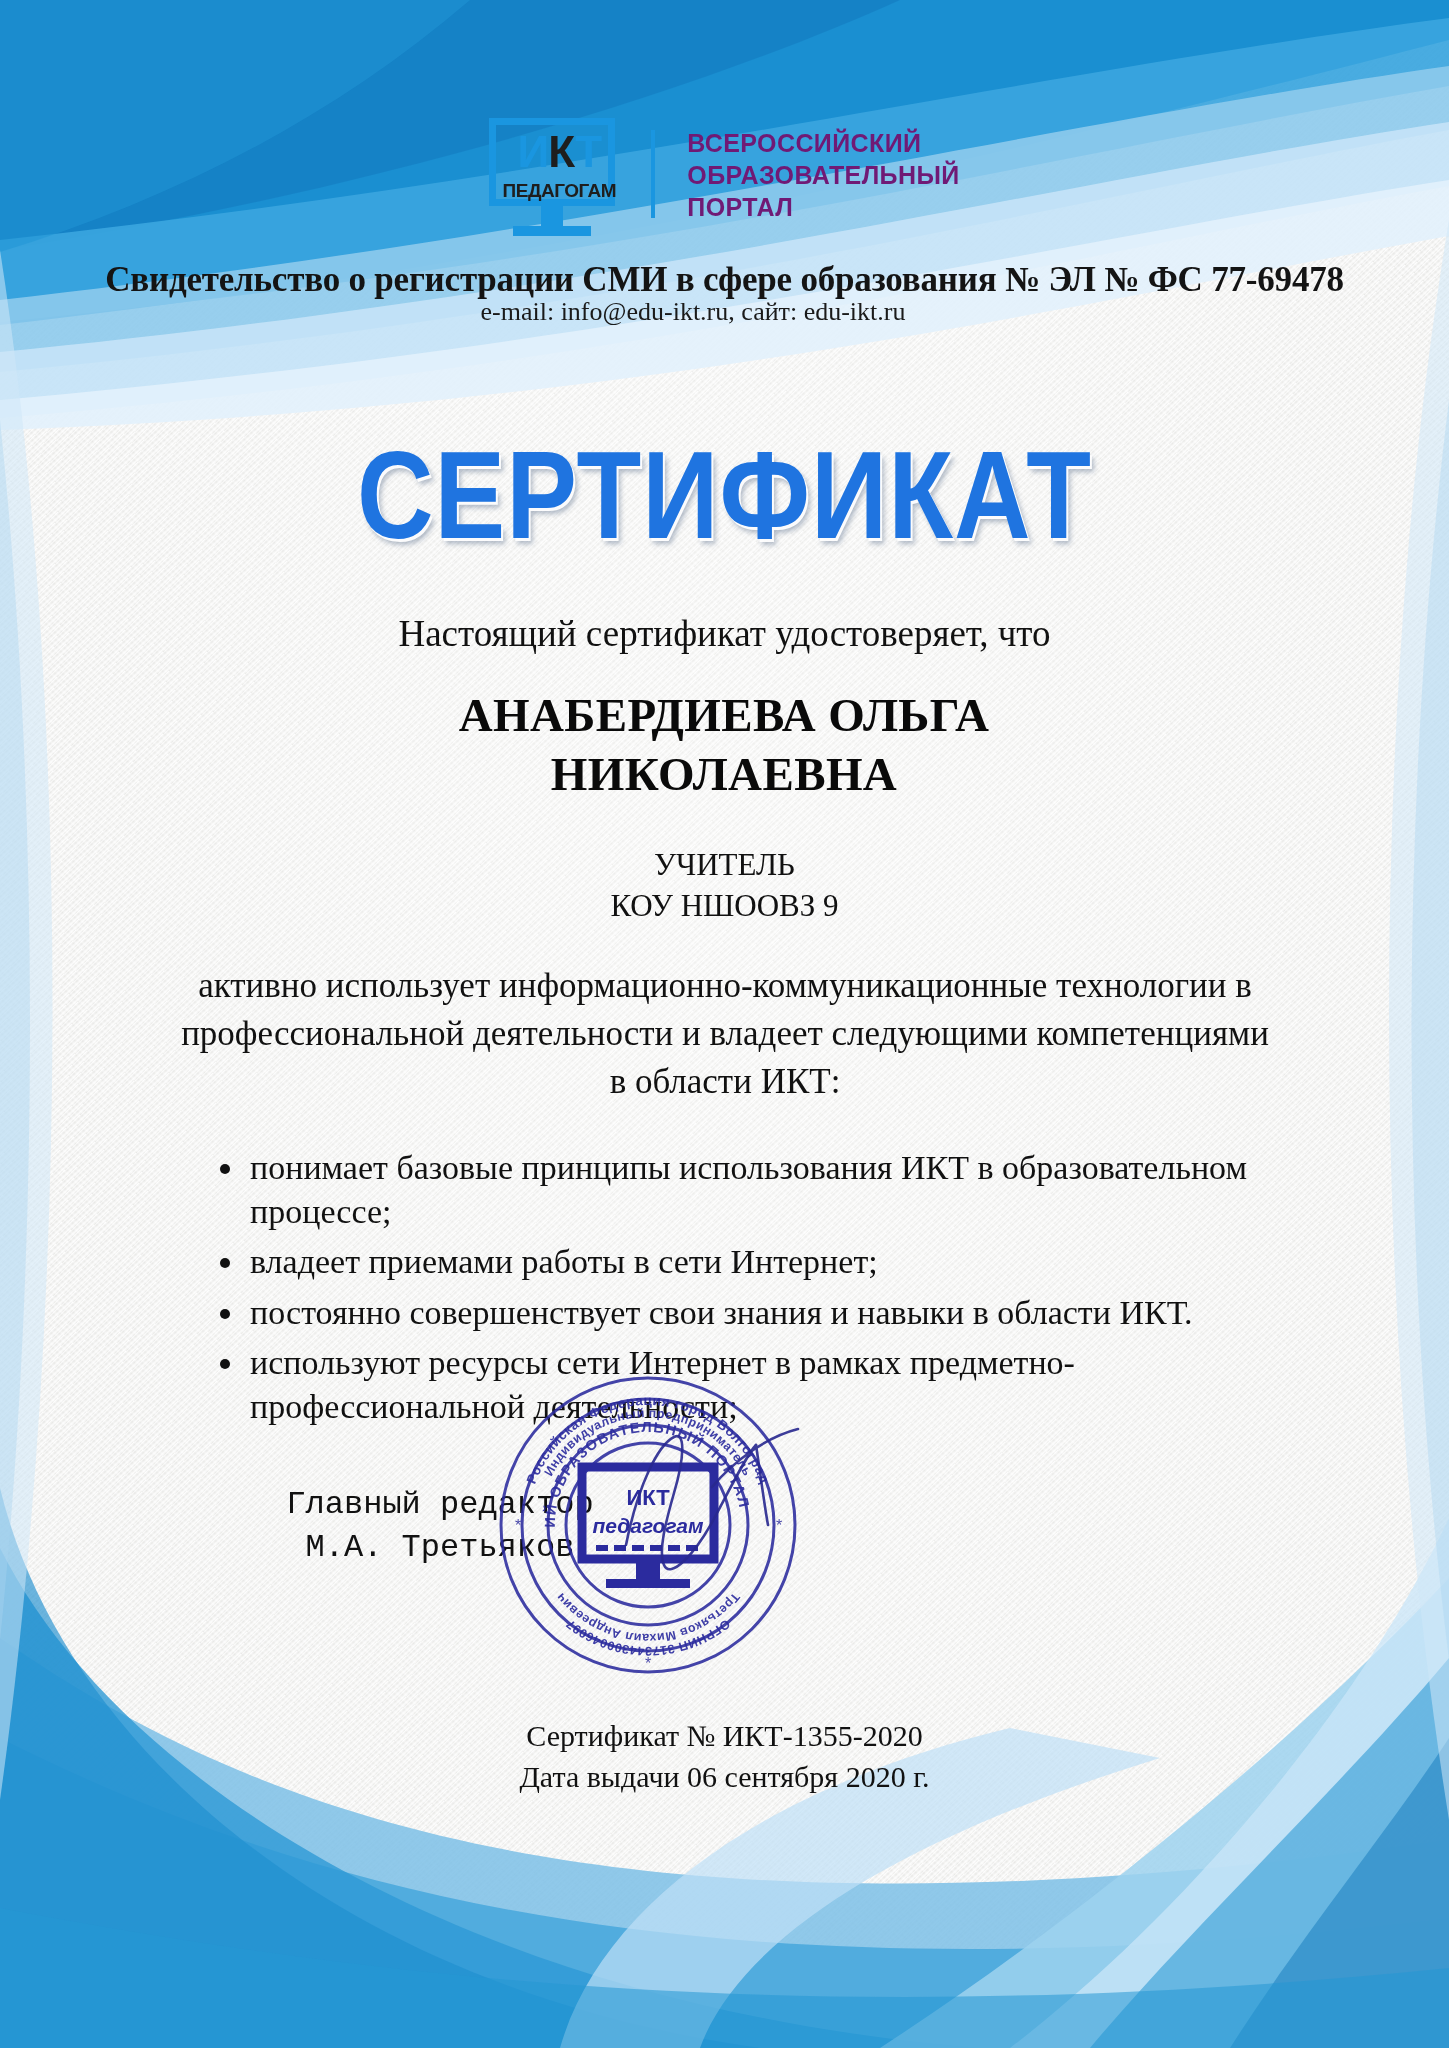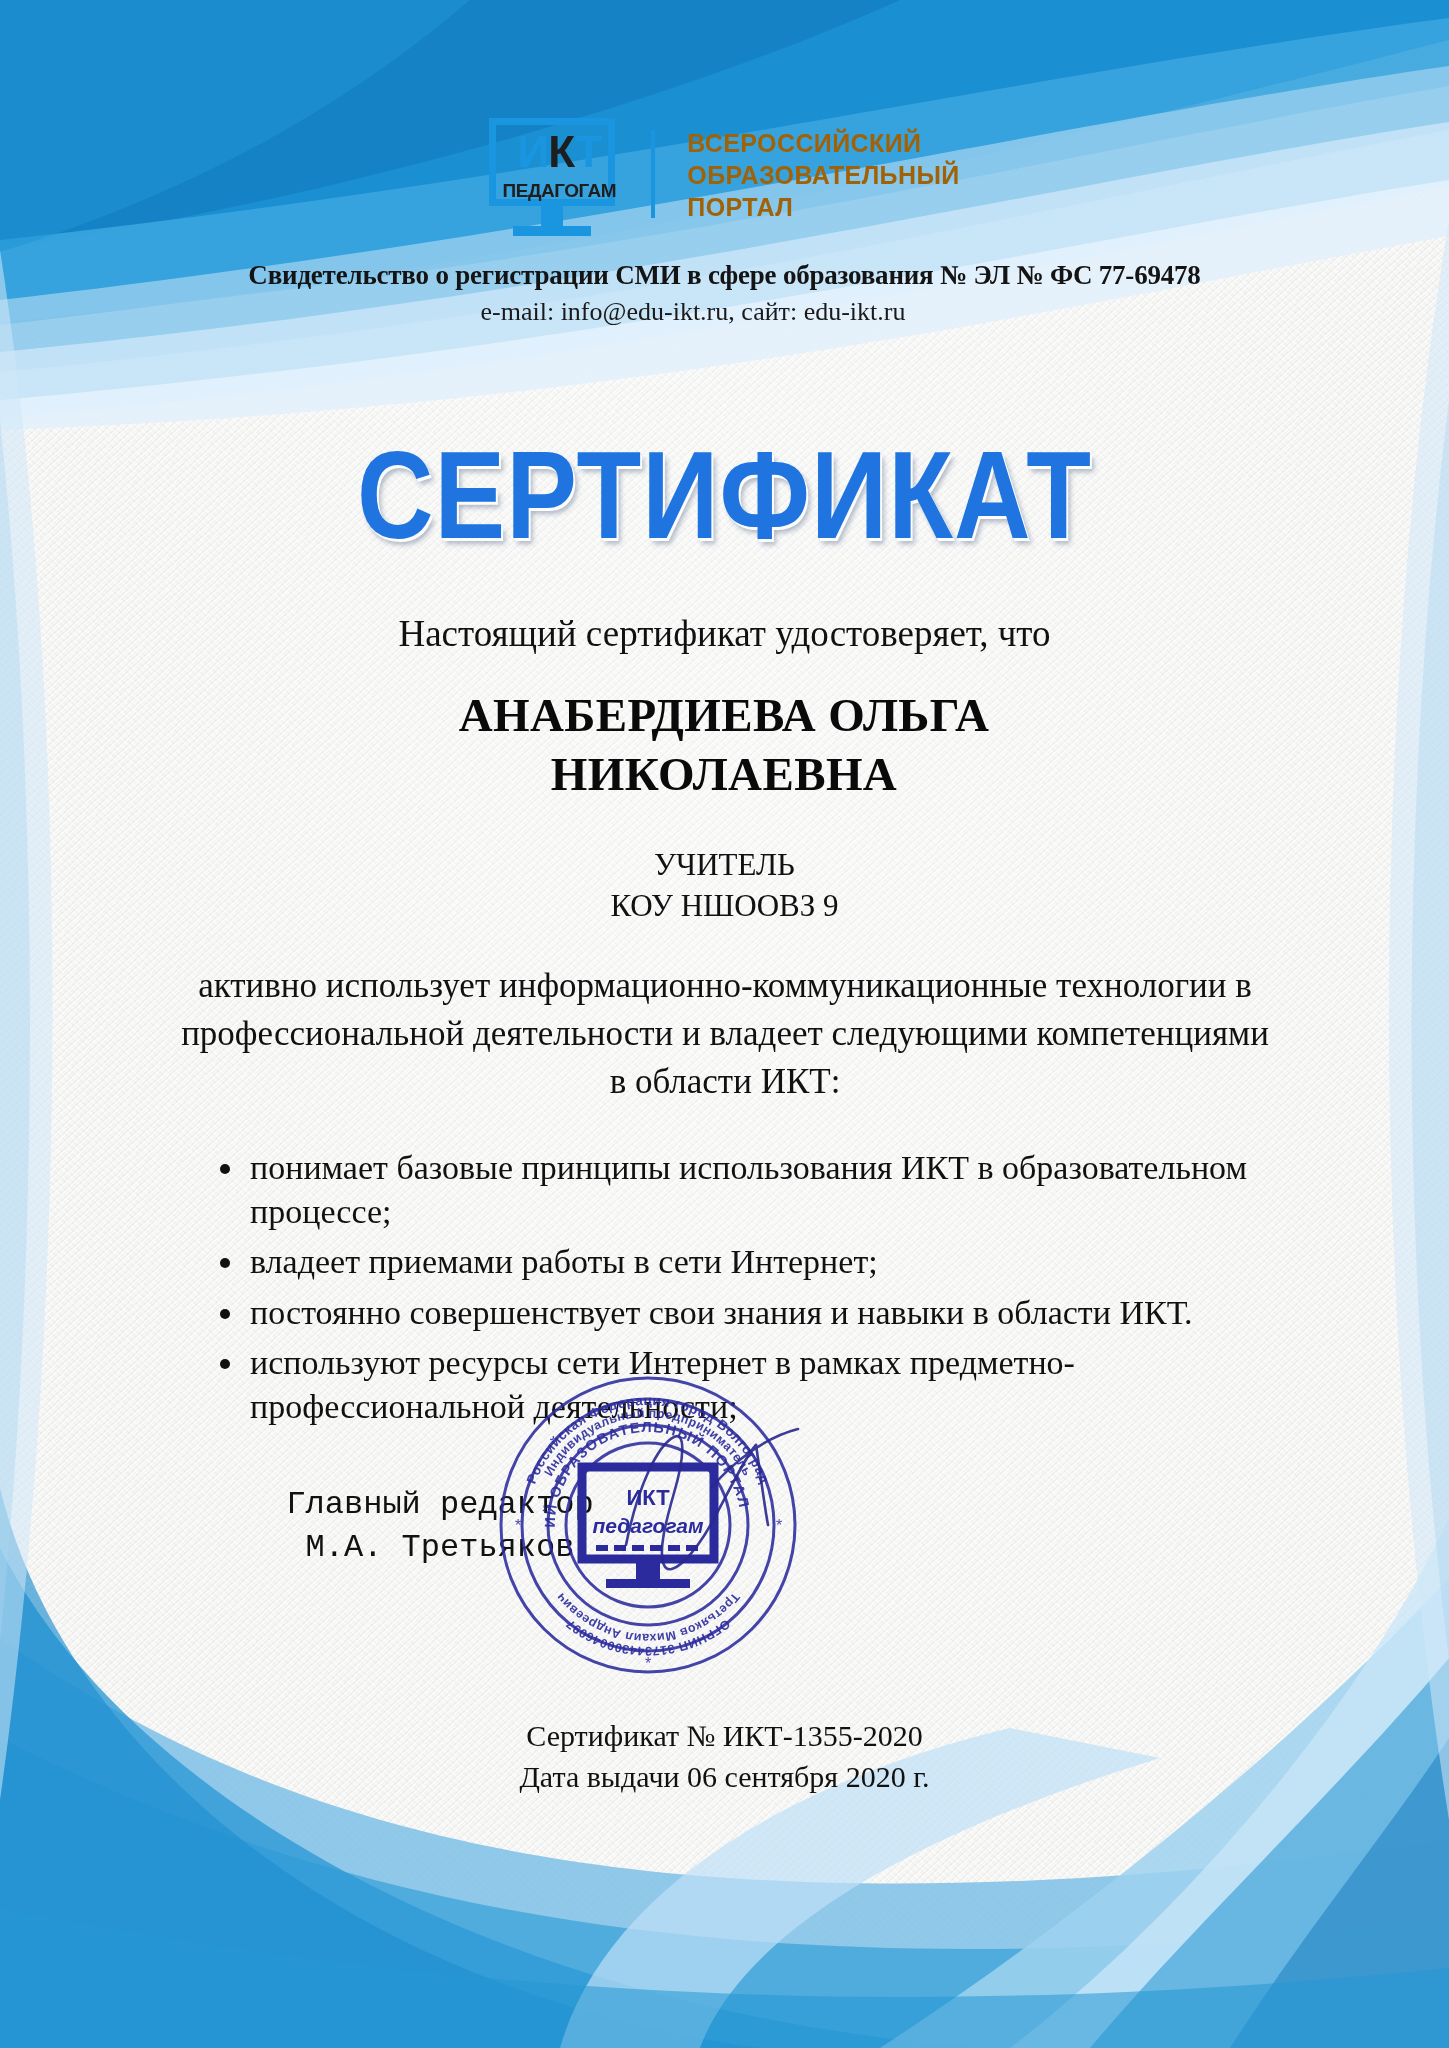--- a/index.html
+++ b/index.html
@@ -115,32 +115,32 @@
     width: 4px;
     height: 88px;
     background: #1a96e0;
     margin: 0 14px 16px 6px;
   }
   .logo-txt {
     font-family: "Liberation Sans", sans-serif;
     font-weight: 700;
     font-size: 25px;
     line-height: 1.28;
-    color: #a16207;
+    color: #701a75;
     letter-spacing: 0.4px;
     margin-bottom: 14px;
   }
 
   .reg-line {
     position: absolute;
     top: 260px;
     width: 1449px;
     text-align: center;
     font-weight: 700;
-    font-size: 27px;
+    font-size: 35px;
     color: #141414;
     letter-spacing: -0.2px;
   }
   .mail-line {
     position: absolute;
     top: 297px;
     width: 1386px;
     text-align: center;
     font-size: 26px;
     color: #1a1a1a;

